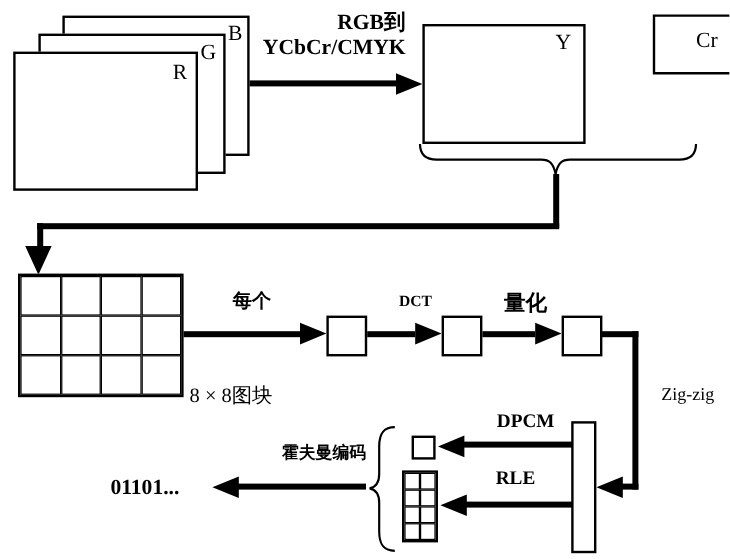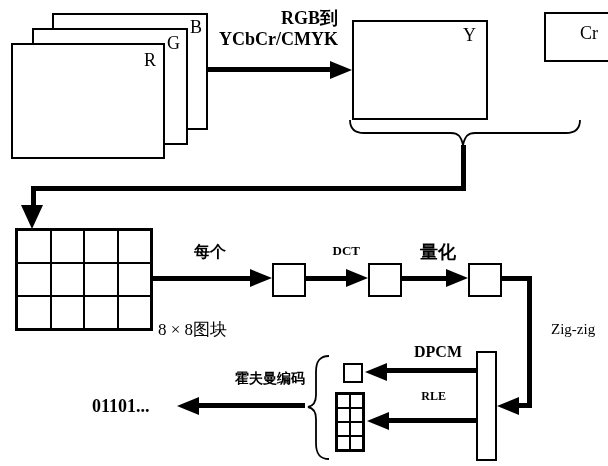--- a/index.html
+++ b/index.html
@@ -99,21 +99,21 @@
 
   <div class="box" style="left:476px; top:351px; width:21px; height:110px;"></div>
 
   <div class="hline" style="left:385px; top:368px; width:92px; height:5px;"></div>
   <div class="tri tri-left" style="left:365px; top:363px;"></div>
   <div class="lbl center" style="left:396px; top:343px; width:66px; font-size:16px;">DPCM</div>
   <div class="box" style="left:343px; top:363px; width:20px; height:20px;"></div>
 
   <div class="hline" style="left:387px; top:418px; width:90px; height:5px;"></div>
   <div class="tri tri-left" style="left:367px; top:412px;"></div>
-  <div class="lbl center" style="left:400px; top:390px; width:46px; font-size:12px;">RLE</div>
+  <div class="lbl center" style="left:400px; top:390px; width:46px; font-size:16px;">RLE</div>
   <div class="gridbox" style="left:335px; top:392px; width:30px; height:60px; grid-template-columns:repeat(2,1fr); grid-template-rows:repeat(4,1fr);">
     <div></div>
       <div></div>
     <div></div>
       <div></div>
     <div></div>
       <div></div>
     <div></div>
       <div></div>
   </div>

